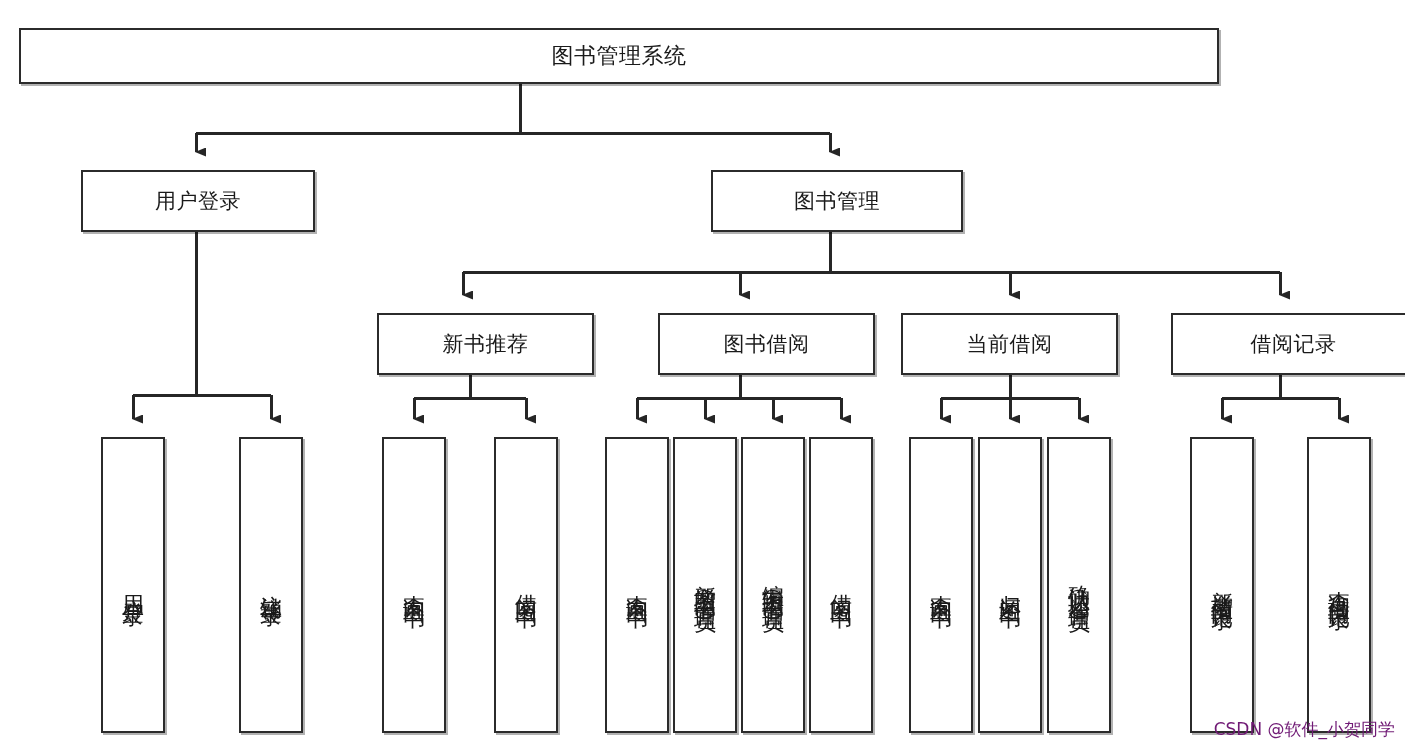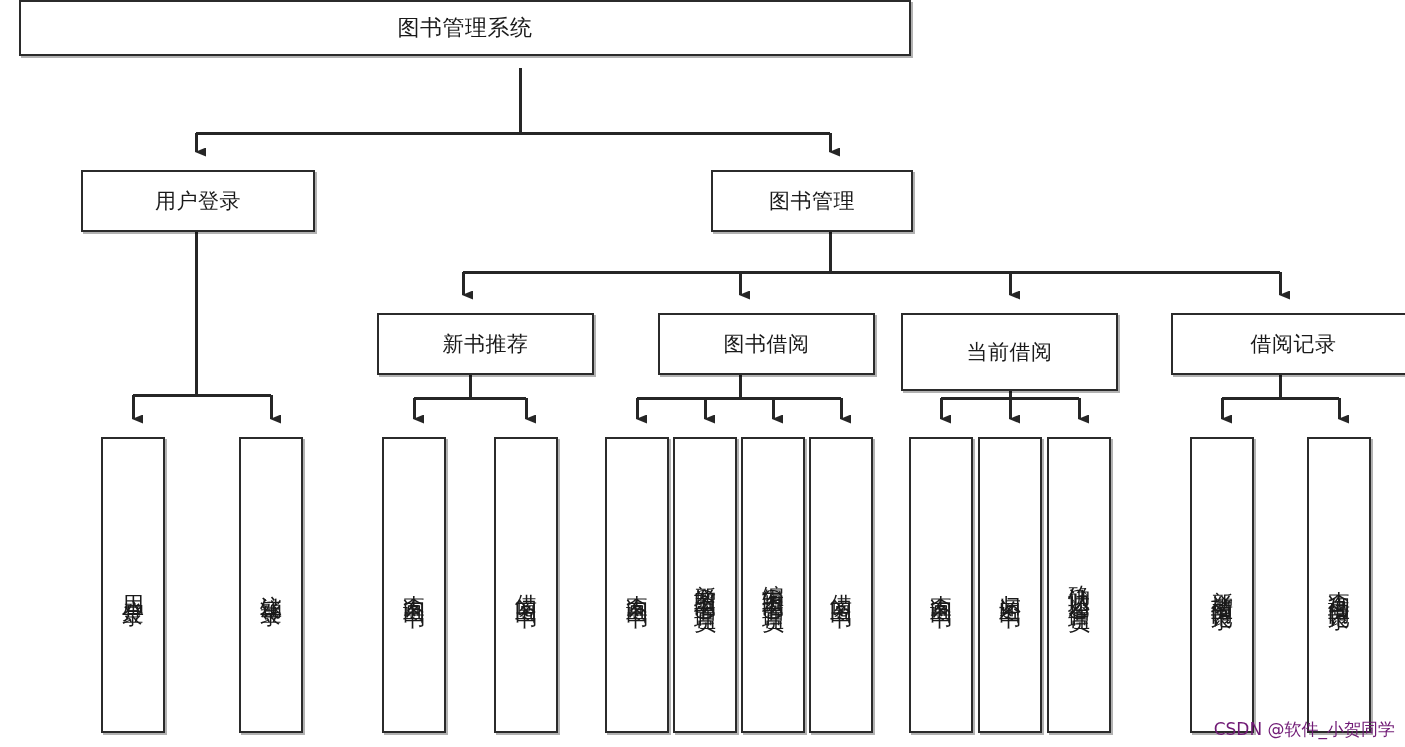--- a/index.html
+++ b/index.html
@@ -103,38 +103,38 @@
     <path d="M1010,398 L1010,419" marker-end="url(#arrowhead)"></path>
     <path d="M1079,398 L1079,419" marker-end="url(#arrowhead)"></path>
 
     <path d="M1280,375 L1280,398"></path>
     <path d="M1222,398 L1339,398"></path>
     <path d="M1222,398 L1222,419" marker-end="url(#arrowhead)"></path>
     <path d="M1339,398 L1339,419" marker-end="url(#arrowhead)"></path>
   </g>
 </svg>
 
-<div class="node-box node-root" style="left:19px; top:0; width:892px; height:56px;">
+<div class="node-box node-root" style="left:19px; top:28px; width:1200px; height:56px;">
   <span class="node-label">图书管理系统</span>
 </div>
 
 <div class="node-box" style="left:81px; top:170px; width:234px; height:62px;">
   <span class="node-label">用户登录</span>
 </div>
-<div class="node-box" style="left:711px; top:170px; width:202px; height:62px;">
+<div class="node-box" style="left:711px; top:170px; width:252px; height:62px;">
   <span class="node-label">图书管理</span>
 </div>
 
 <div class="node-box" style="left:361px; top:313px; width:217px; height:62px;margin-left:16px;">
   <span class="node-label">新书推荐</span>
 </div>
 <div class="node-box" style="left:658px; top:313px; width:217px; height:62px;">
   <span class="node-label">图书借阅</span>
 </div>
-<div class="node-box" style="left:901px; top:313px; width:217px; height:78px;">
+<div class="node-box" style="left:901px; top:313px; width:217px; height:62px;">
   <span class="node-label">当前借阅</span>
 </div>
 <div class="node-box" style="left:1171px; top:313px; width:245px; height:62px;">
   <span class="node-label">借阅记录</span>
 </div>
 
 <div class="node-box" style="left:101px; top:437px; width:64px; height:296px;">
   <span class="node-label vertical">用户登录</span>
 </div>
 <div class="node-box" style="left:239px; top:437px; width:64px; height:296px;">

